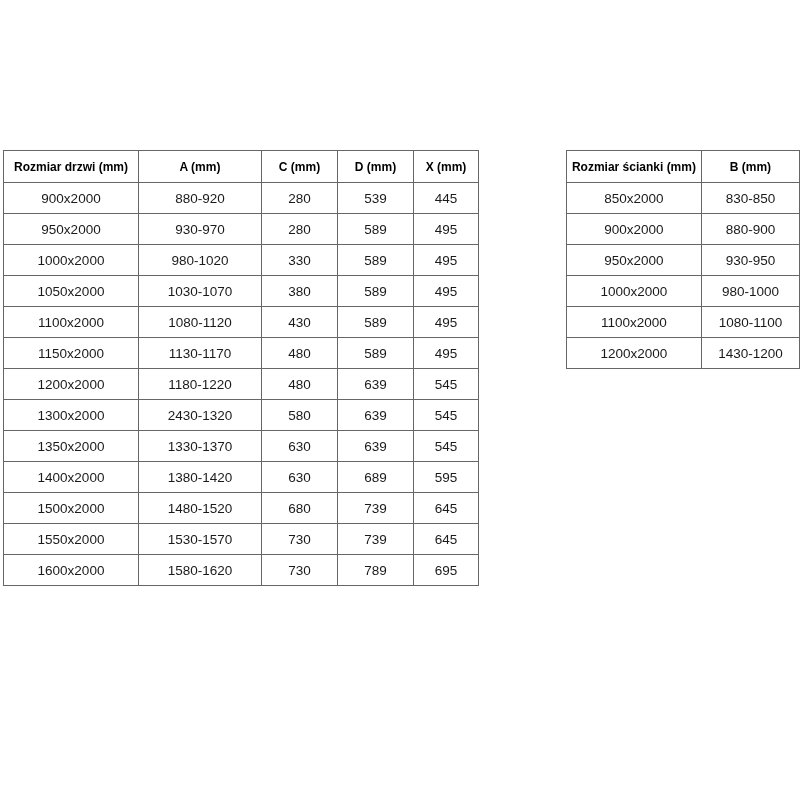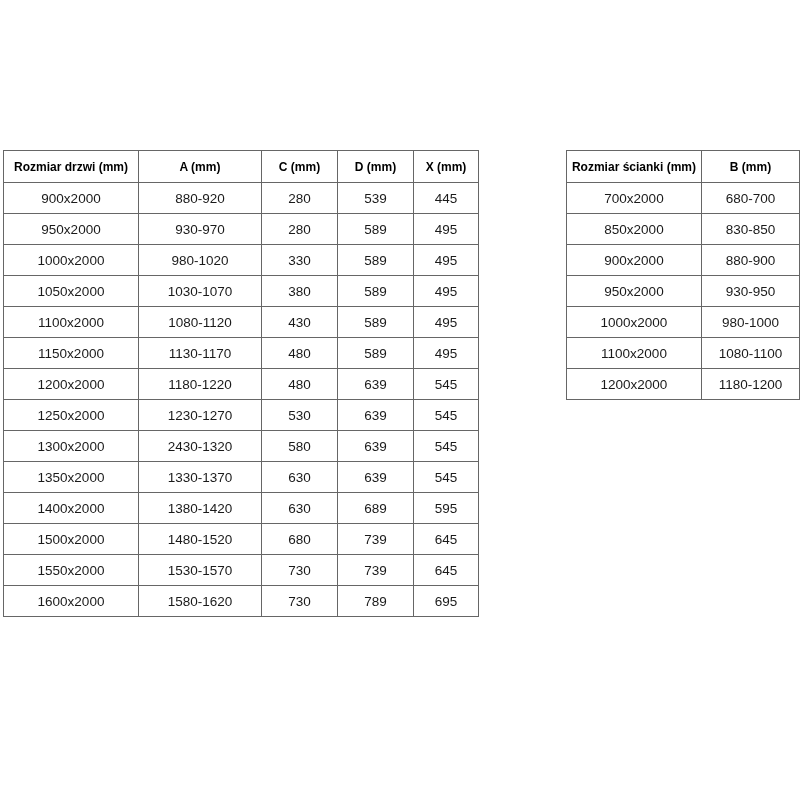--- a/index.html
+++ b/index.html
@@ -120,27 +120,20 @@
           <td>495</td>
         </tr>
         <tr>
           <td>1200x2000</td>
           <td>1180-1220</td>
           <td>480</td>
           <td>639</td>
           <td>545</td>
         </tr>
         <tr>
-          <td>1250x2000</td>
-          <td>1230-1270</td>
-          <td>530</td>
-          <td>639</td>
-          <td>545</td>
-        </tr>
-        <tr>
           <td>1300x2000</td>
           <td>2430-1320</td>
           <td>580</td>
           <td>639</td>
           <td>545</td>
         </tr>
         <tr>
           <td>1350x2000</td>
           <td>1330-1370</td>
           <td>630</td>
@@ -184,24 +177,20 @@
         <col class="wc1">
     </colgroup>
     <thead>
         <tr>
           <th>Rozmiar ścianki (mm)</th>
           <th>B (mm)</th>
         </tr>
       </thead>
     <tbody>
         <tr>
-          <td>700x2000</td>
-          <td>680-700</td>
-        </tr>
-        <tr>
           <td>850x2000</td>
           <td>830-850</td>
         </tr>
         <tr>
           <td>900x2000</td>
           <td>880-900</td>
         </tr>
         <tr>
           <td>950x2000</td>
           <td>930-950</td>
@@ -209,18 +198,18 @@
         <tr>
           <td>1000x2000</td>
           <td>980-1000</td>
         </tr>
         <tr>
           <td>1100x2000</td>
           <td>1080-1100</td>
         </tr>
         <tr>
           <td>1200x2000</td>
-          <td>1180-1200</td>
+          <td>1430-1200</td>
         </tr>
       </tbody>
   </table>
 
 </div>
 
 </body></html>

